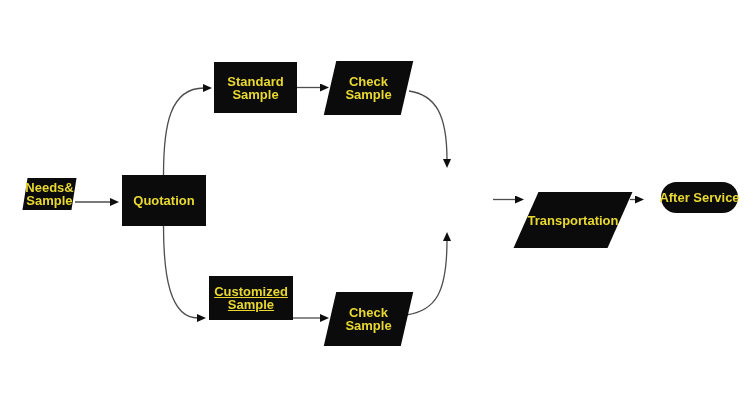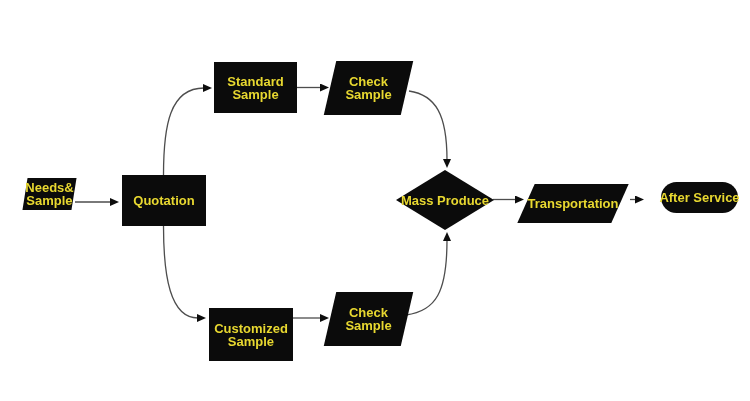--- a/index.html
+++ b/index.html
@@ -90,44 +90,38 @@
   </div>
 
   <div class="node para" style="left:330px; top:61px; width:77px; height:54px; --sk:-13deg;">
     <div class="fill"></div>
     <div class="label">
       <span>Check</span><br>
       <span>Sample</span>
     </div>
   </div>
 
-  <div class="node rect" style="left:209px; top:308px; width:84px; height:53px;">
+  <div class="node rect" style="left:209px; top:276px; width:84px; height:44px;text-decoration:underline;">
     <div class="fill"></div>
     <div class="label">
       <span>Customized</span><br>
       <span>Sample</span>
     </div>
   </div>
 
   <div class="node para" style="left:330px; top:292px; width:77px; height:54px; --sk:-13deg;">
     <div class="fill"></div>
     <div class="label">
       <span>Check</span><br>
       <span>Sample</span>
     </div>
   </div>
 
-  <div class="node diamond" style="left:396px; top:170px; width:98px; height:60px;">
-    <div class="fill"></div>
-    <div class="label">
-      <span>Mass Produce</span>
-    </div>
-  </div>
 
-  <div class="node para" style="left:526px; top:184px; width:94px; height:39px; --sk:-24deg;">
+  <div class="node para" style="left:526px; top:192px; width:94px; height:56px; --sk:-24deg;">
     <div class="fill"></div>
     <div class="label">
       <span>Transportation</span>
     </div>
   </div>
 
   <div class="node stadium" style="left:661px; top:182px; width:77px; height:31px;text-align:center;">
     <div class="fill"></div>
     <div class="label">
       <span>After Service</span>

